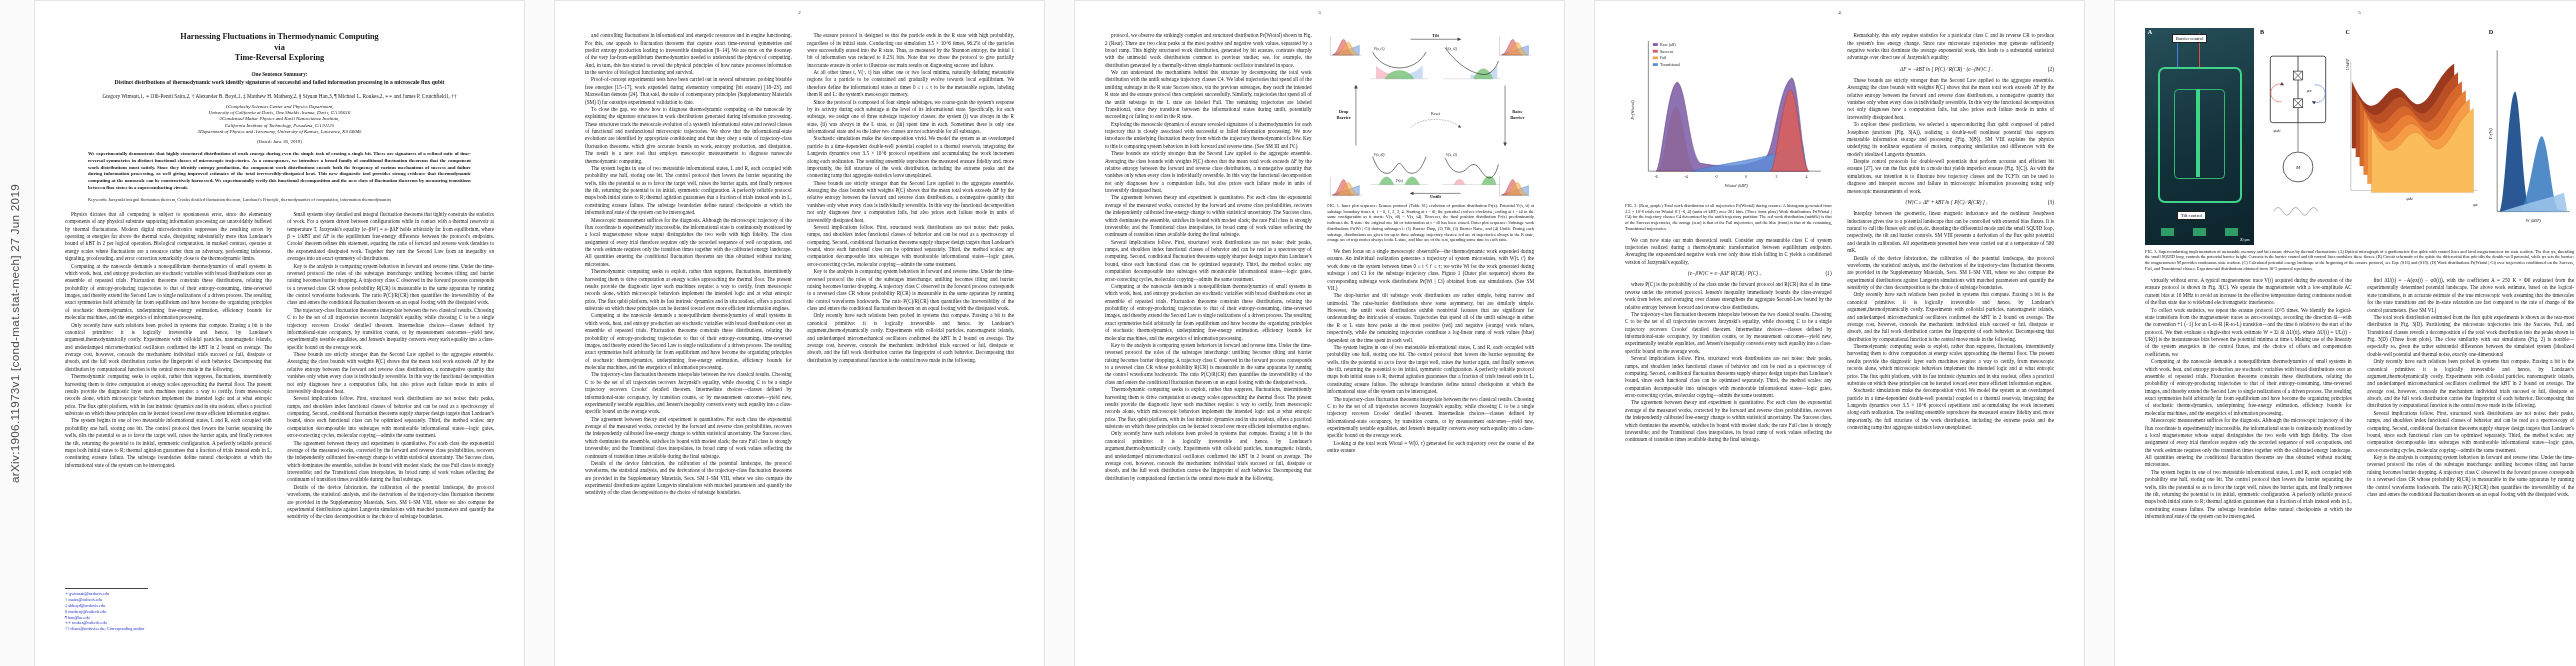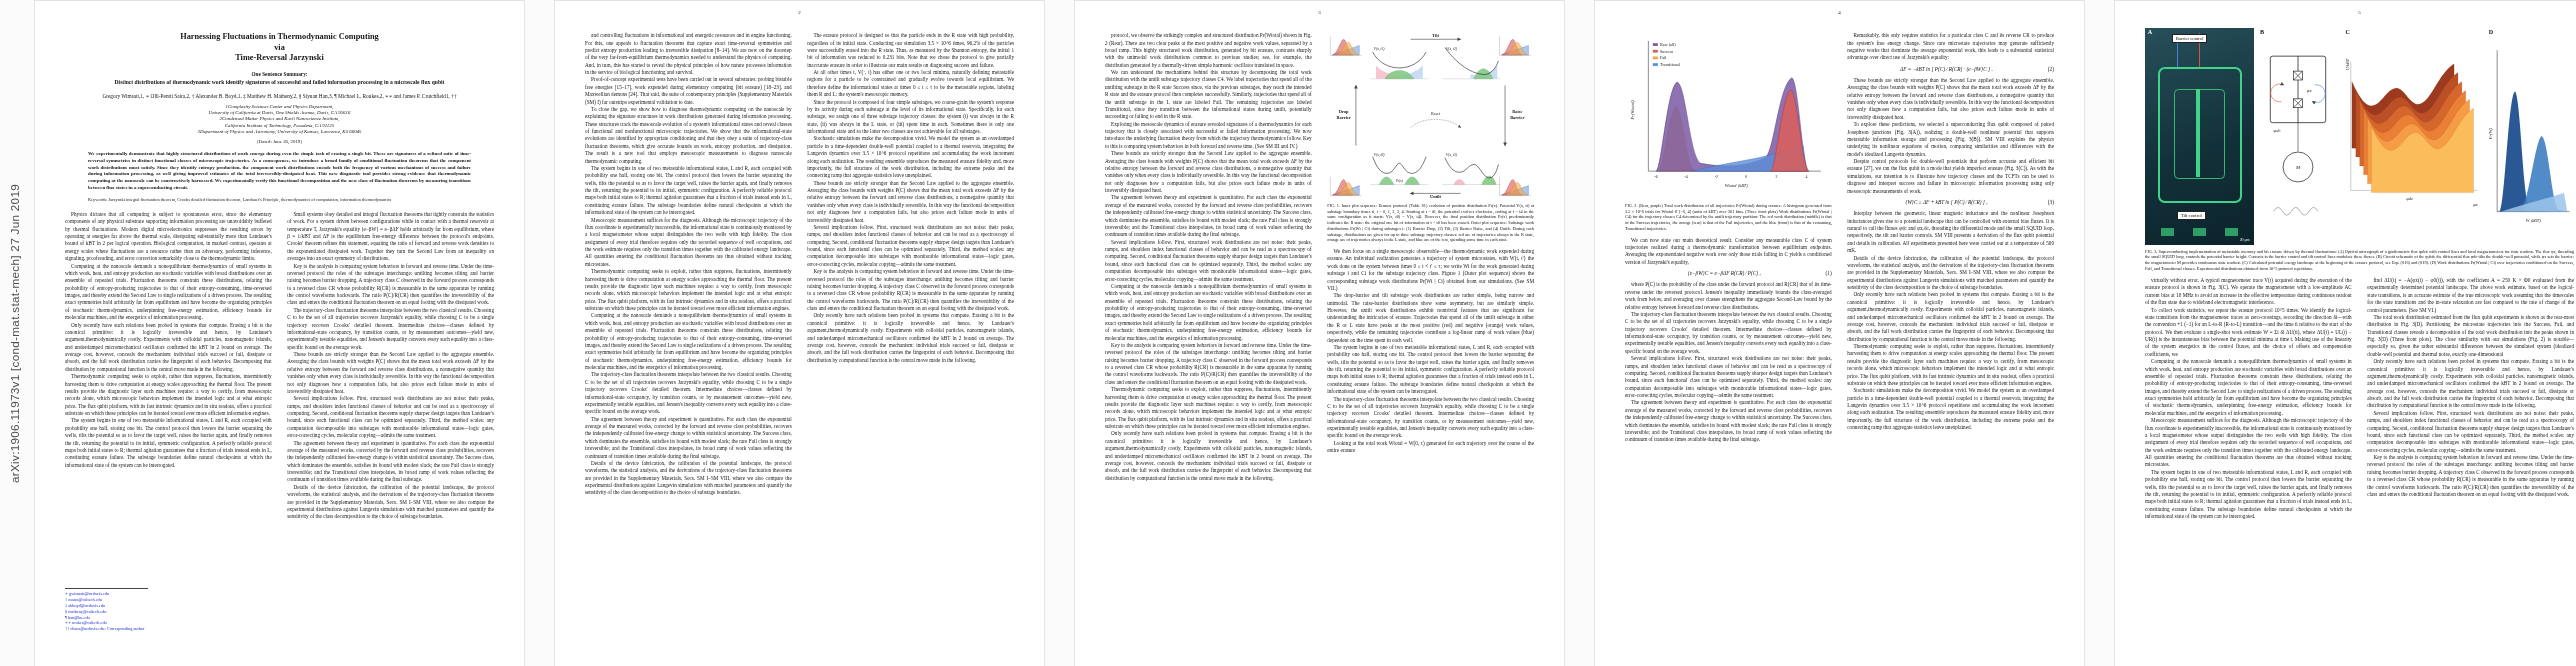--- a/index.html
+++ b/index.html
@@ -68,21 +68,21 @@
 <div class="canvas">
 
   <div class="banner">arXiv:1906.11973v1  [cond-mat.stat-mech]  27 Jun 2019</div>
 
   <div class="pages">
 
     <div class="page">
       <div class="page-inner">
         <div class="title first">Harnessing Fluctuations in Thermodynamic Computing</div>
         <div class="title">via</div>
-        <div class="title">Time-Reversal Jarzynski</div>
+        <div class="title">Time-Reversal Exploring</div>
         <div class="summary-head">One Sentence Summary:</div>
         <div class="summary">Distinct distributions of thermodynamic work identify signatures of successful and failed information processing in a microscale flux qubit</div>
         <div class="authors">Gregory Wimsatt,1, ∗ Olli-Pentti Saira,2, † Alexander B. Boyd,1, ‡ Matthew H. Matheny,2, § Siyuan Han,3, ¶ Michael L. Roukes,2, ∗∗ and James P. Crutchfield1, ††</div>
         <div class="affil-wrap">
             <p class="affil-line">1Complexity Sciences Center and Physics Department,</p>
             <p class="affil-line">University of California at Davis, One Shields Avenue, Davis, CA 95616</p>
             <p class="affil-line">2Condensed Matter Physics and Kavli Nanoscience Institute,</p>
             <p class="affil-line">California Institute of Technology, Pasadena, CA 91125</p>
             <p class="affil-line">3Department of Physics and Astronomy, University of Kansas, Lawrence, KS 66045</p>
           </div>

